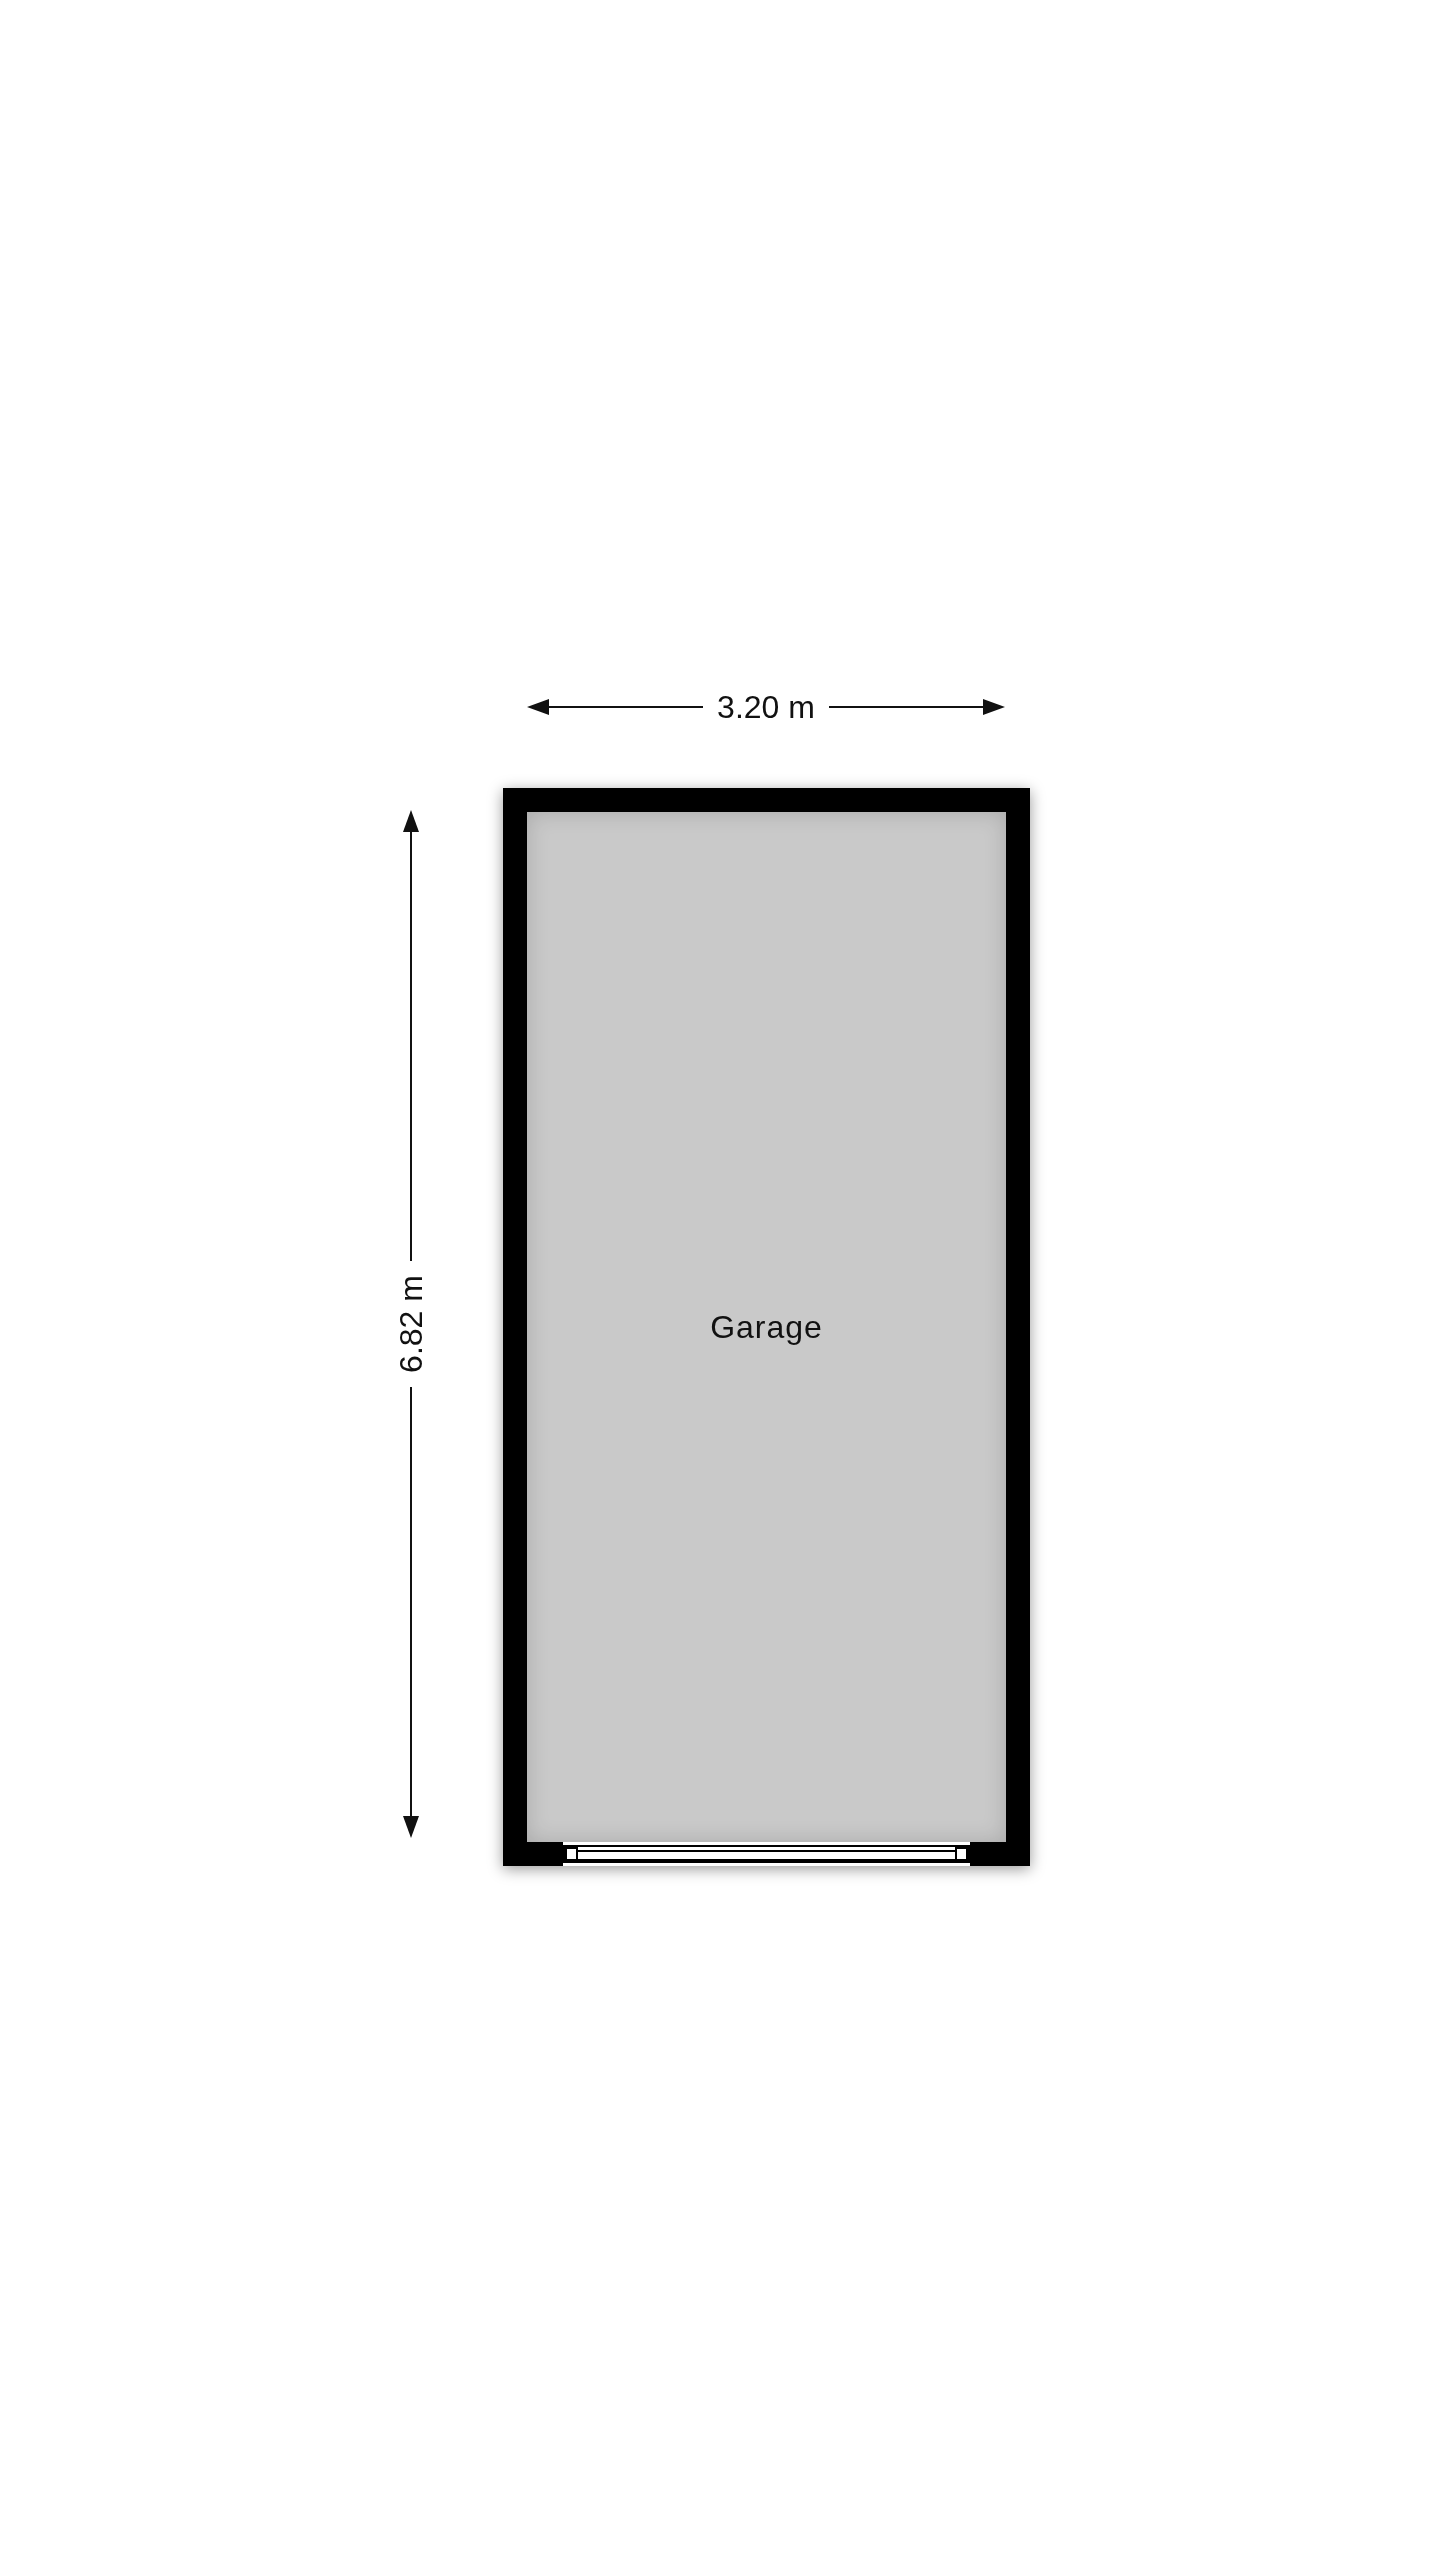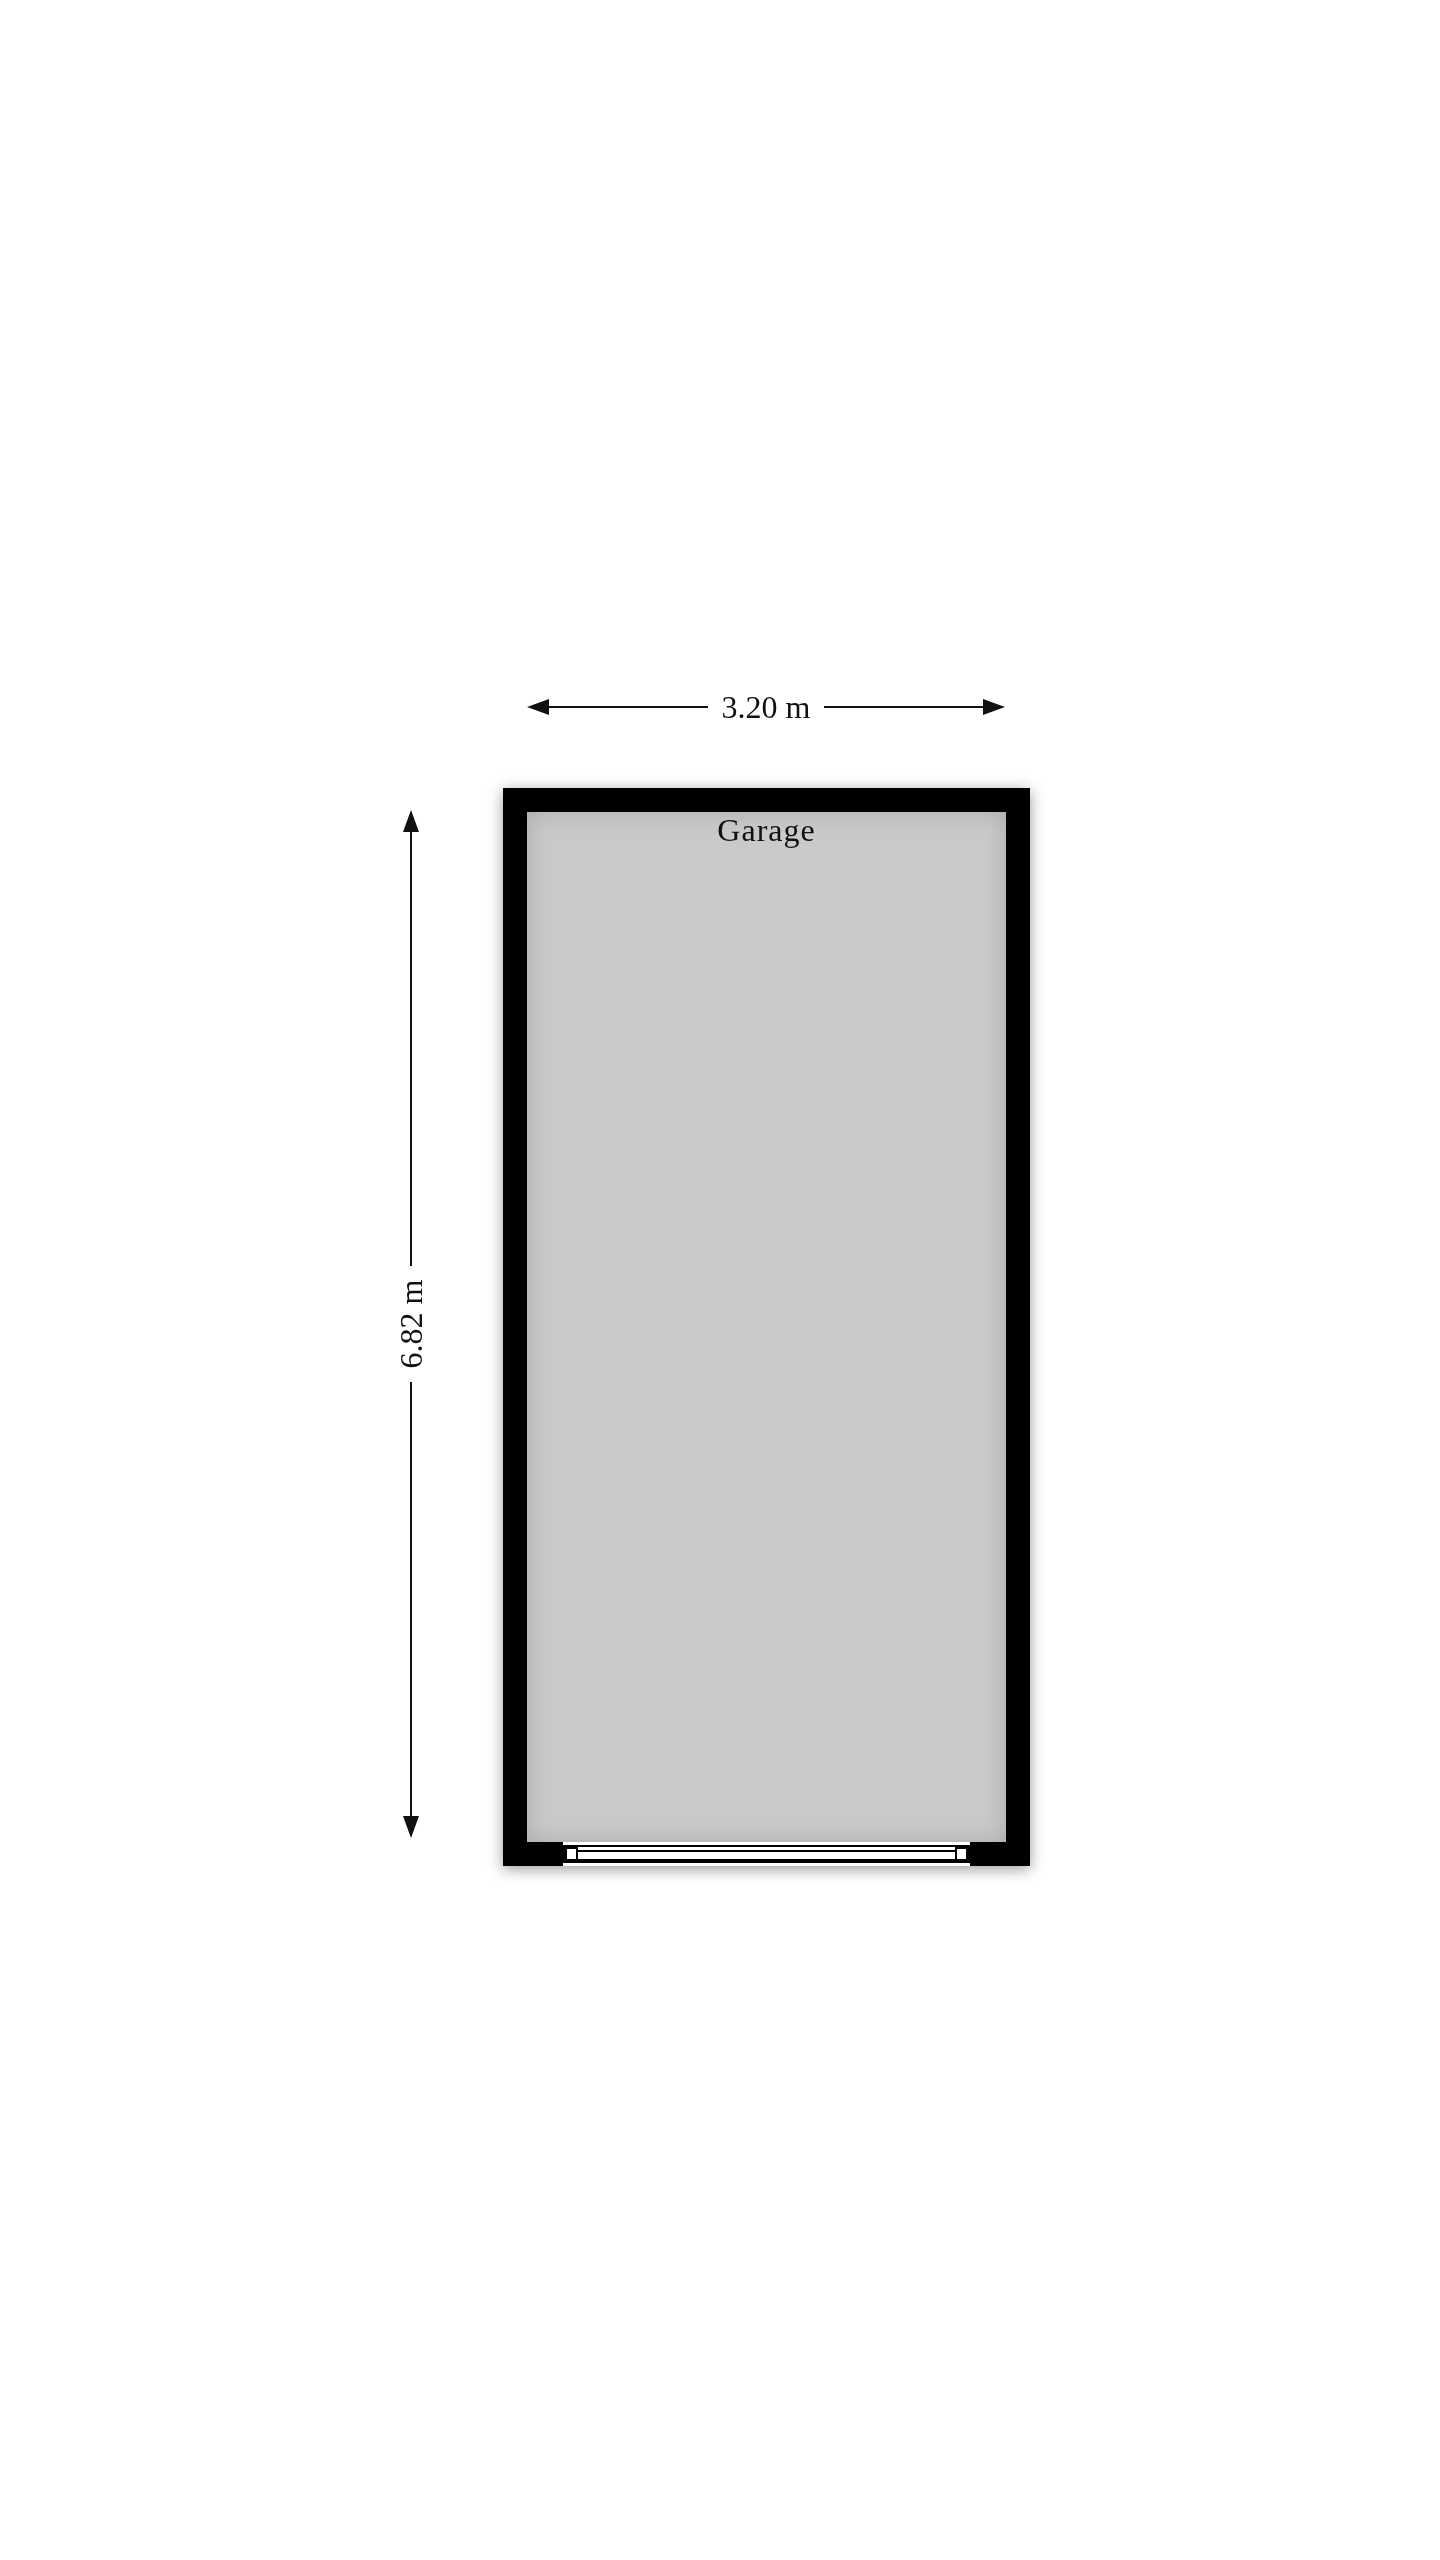--- a/index.html
+++ b/index.html
@@ -5,21 +5,21 @@
   html, body {
     margin: 0;
     padding: 0;
     background: #ffffff;
   }
   .page {
     position: relative;
     width: 1405px;
     height: 2560px;
     background: var(--color-background, #ffffff);
-    font-family: Liberation Serif, serif;
+    font-family: Liberation Sans, sans-serif;
     color: var(--color-line, #111111);
     overflow: hidden;
   }
 
   
   .dim {
     position: absolute;
     display: flex;
     align-items: center;
     height: 40px;
@@ -77,21 +77,21 @@
   }
   .room {
     position: absolute;
     left: 24px;
     top: 24px;
     right: 24px;
     bottom: 24px;
     background: var(--color-floor, #c9c9c9);
     box-shadow: inset 0 0 22px rgba(0,0,0,0.16);
     display: flex;
-    align-items: flex-start;
+    align-items: center;
     justify-content: center;
   }
   .room-label {
     font-size: 32px;
     color: var(--color-line, #111111);
     letter-spacing: 1px;
   }
 
   
   .garage-door {

